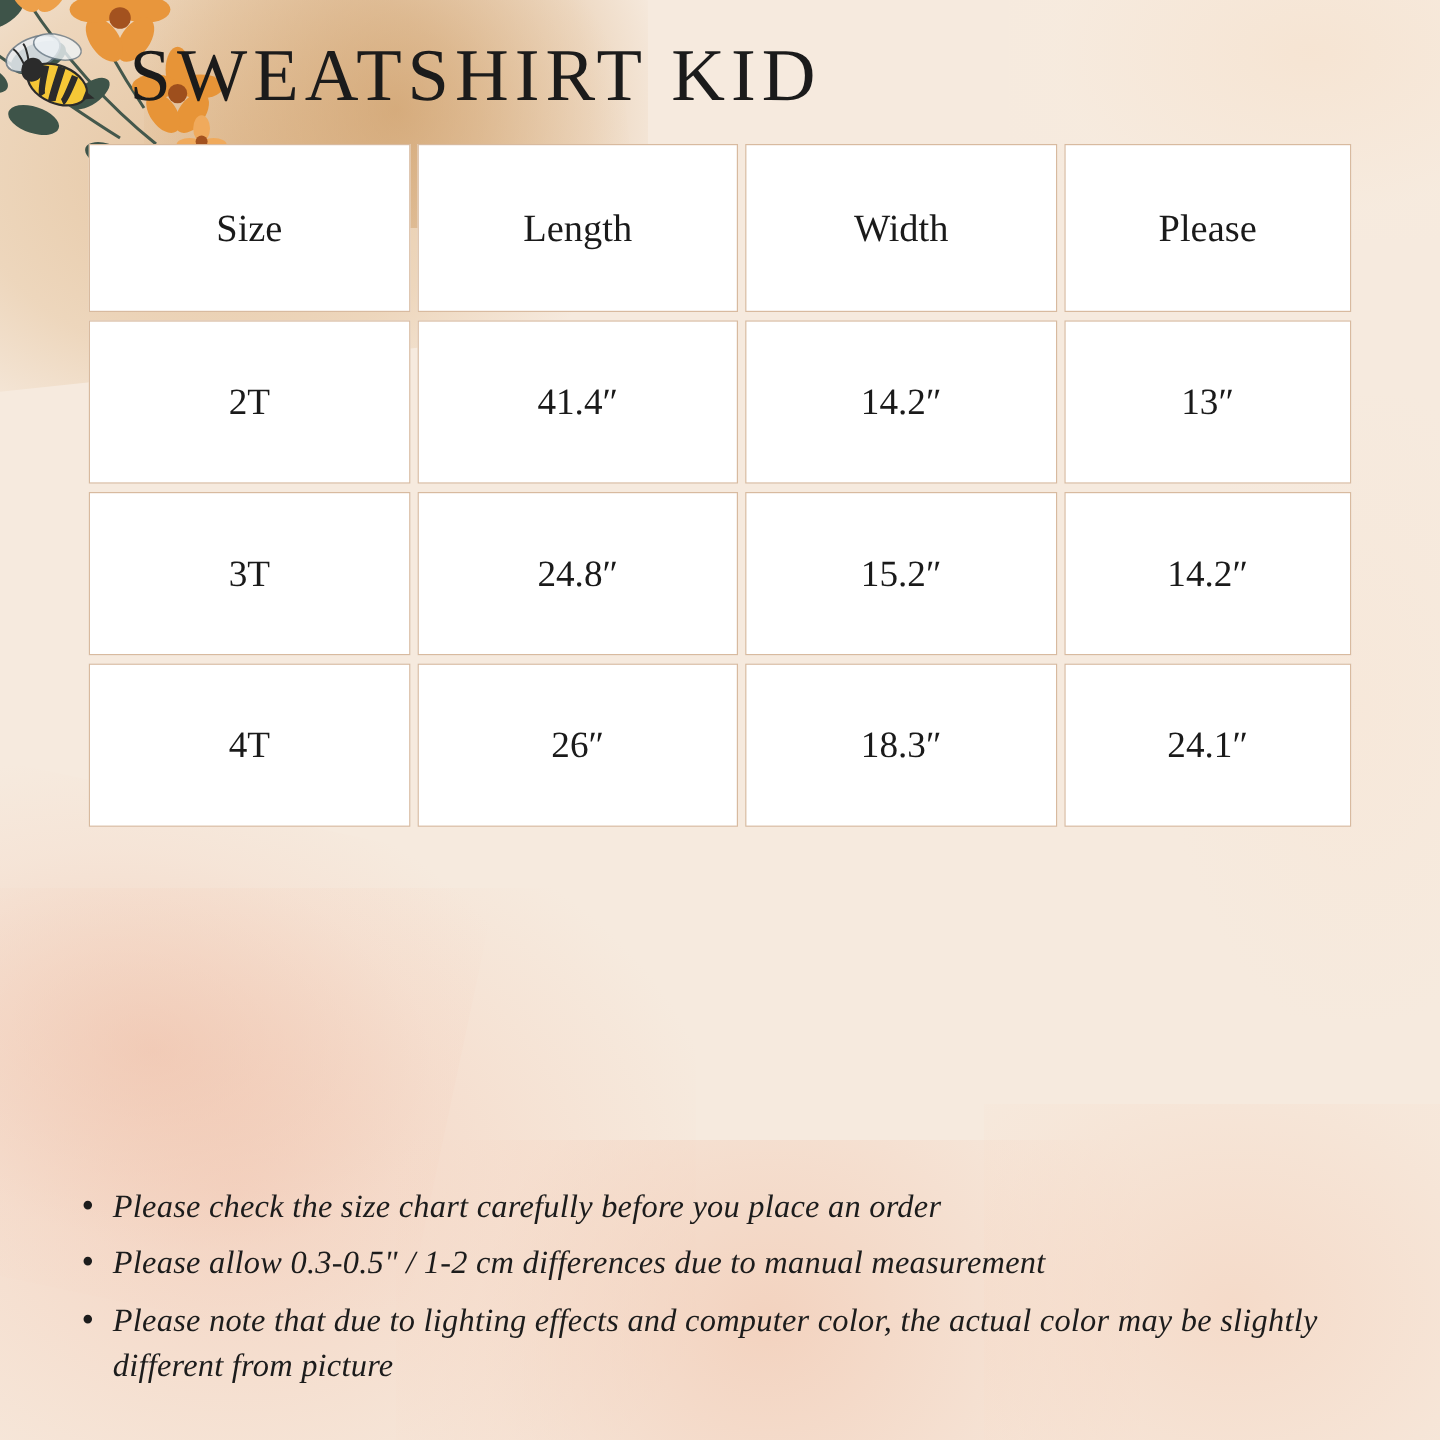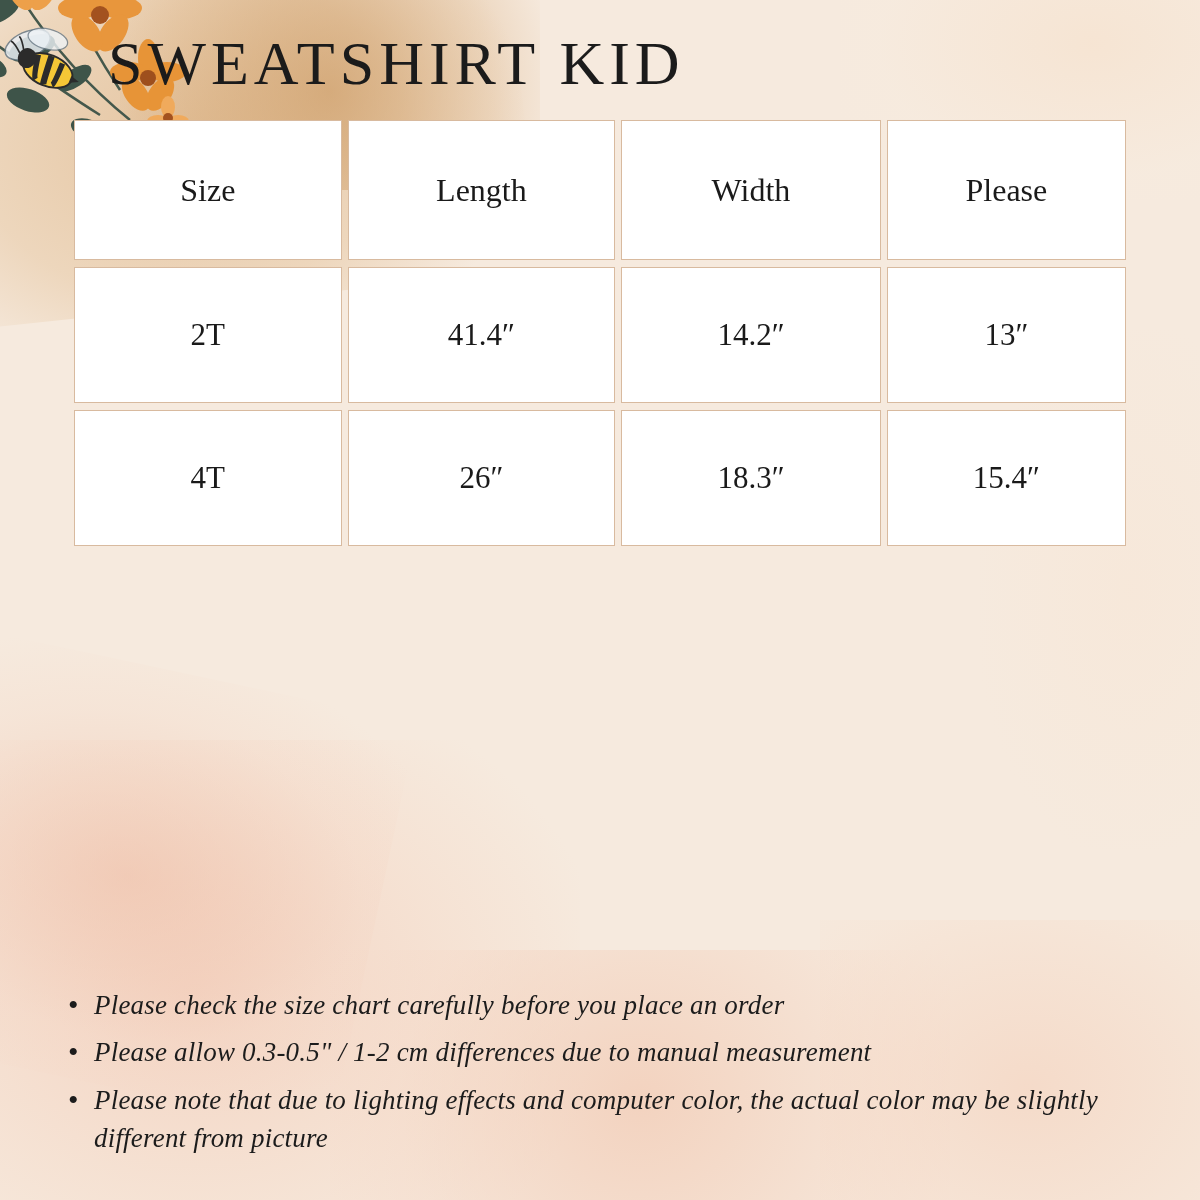--- a/index.html
+++ b/index.html
@@ -278,24 +278,30 @@
         </tr>
       </thead>
       <tbody>
         <tr>
           <td>2T</td>
           <td>41.4″</td>
           <td>14.2″</td>
           <td>13″</td>
         </tr>
         <tr>
+          <td>3T</td>
+          <td>24.8″</td>
+          <td>15.2″</td>
+          <td>14.2″</td>
+        </tr>
+        <tr>
           <td>4T</td>
           <td>26″</td>
           <td>18.3″</td>
-          <td>15.4″</td>
+          <td>24.1″</td>
         </tr>
       </tbody>
     </table>
   </div>
 
   <div class="notes">
     <div class="note">
       <span class="bullet">•</span>
       <span class="note-text">Please check the size chart carefully before you place an order</span>
     </div>

